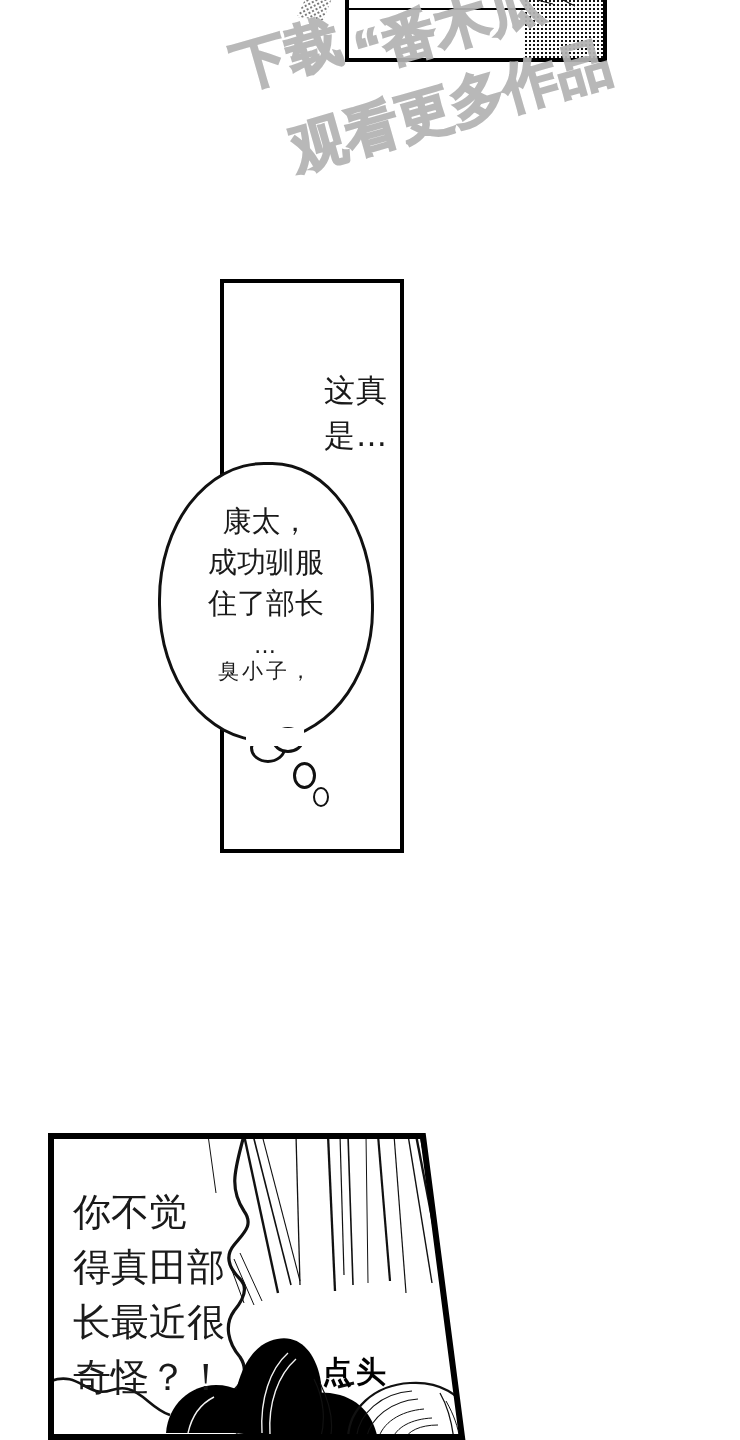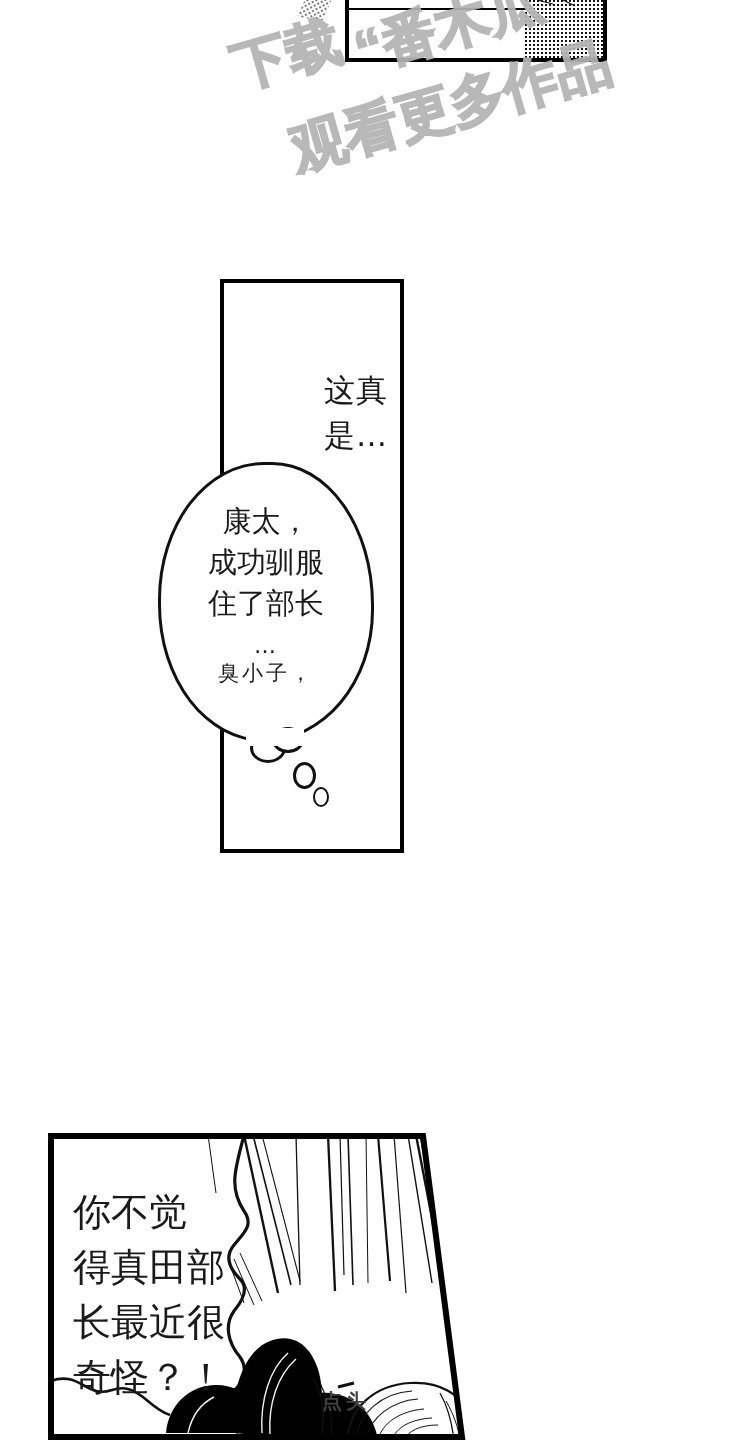--- a/index.html
+++ b/index.html
@@ -150,21 +150,21 @@
   }
   #bubble-small {
     position: absolute;
     left: 0; right: 0;
     top: 192px;
     text-align: center;
     font-size: 21px;
     line-height: 1.55;
     color: #1a1a1a;
     letter-spacing: 3px;
-    font-family: Liberation Sans, sans-serif;
+    font-family: Liberation Mono, monospace;
   }
   
   .bump {
     position: absolute;
     border: 3px solid #111;
     background: #fff;
     border-radius: 50%;
   }
   #bump-tail-a { left: 250px; top: 733px; width: 30px; height: 24px; }
   #bump-tail-b { left: 272px; top: 727px; width: 26px; height: 20px; }
@@ -204,26 +204,25 @@
     line-height: 1.45;
     color: #1a1a1a;
     letter-spacing: 0px;
     font-family: "DejaVu Sans", sans-serif;
     white-space: pre-line;
   }
   #nod-text {
     position: absolute;
     left: 322px;
     top: 1352px;
-    font-size: 20px;
-    color: #404040;
+    font-size: 30px;
+    color: #000000;
     letter-spacing: 4px;
     font-weight: 600;
     font-family: "DejaVu Sans", sans-serif;
-    margin-top: 36px;
   }
 </style>
 </head>
 <body>
 
 <div id="page">
 
   <div class="abs" id="top-panel">
 
     <div class="top-hline" id="top-hline-2"></div>

